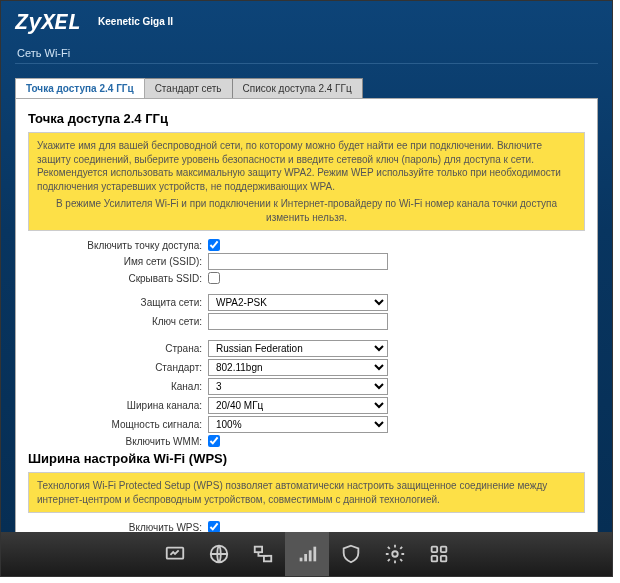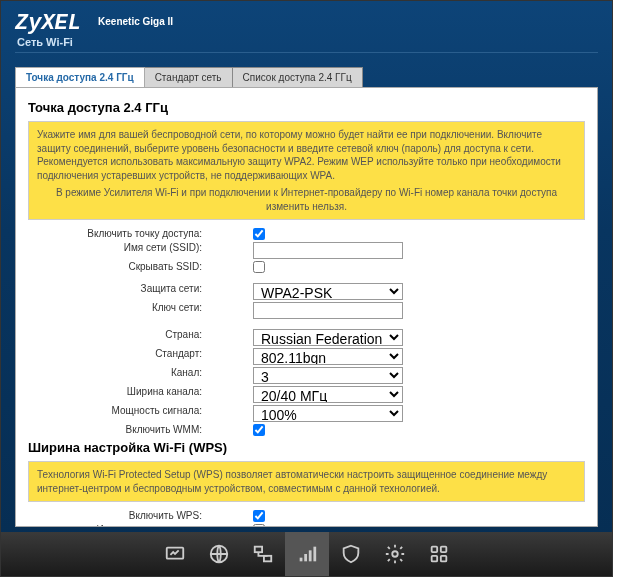--- a/index.html
+++ b/index.html
@@ -1,33 +1,33 @@
 <!DOCTYPE html>
 <html><head>
 <meta charset="utf-8">
 <style>
 * { margin: 0; padding: 0; box-sizing: border-box; }
 body { font-family: Arial, sans-serif; font-size: 11px; background: #fff; width: 620px; height: 583px; overflow: hidden; }
 .frame { width: 613px; height: 577px; border: 1px solid #333; background: #0a3a6a; background: linear-gradient(#0d4478, #083560 40%, #062d52); position: relative; }
 .header { padding: 10px 14px 6px; color: #fff; }
 .logo { font-family: Liberation Mono, monospace; font-style: italic; font-weight: bold; font-size: 22px; }
 .model { display: inline-block; font-size: 10px; font-weight: bold; margin-left: 14px; vertical-align: 4px; }
-.subtitle { color: #cfe3f5; font-size: 11px; font-weight: bold; margin-top: 0; padding-left: 2px; }
+.subtitle { color: #cfe3f5; font-size: 11px; font-weight: normal; margin-top: 11px; padding-left: 2px; }
 .divider { border-bottom: 1px solid #2a5e8e; margin-top: 4px; }
 .tabs { margin: 8px 0 0 14px; display: flex; }
 .tab { padding: 4px 10px; font-size: 10px; border: 1px solid #888; border-bottom: none; background: #d6d6d6; color: #333; cursor: pointer; margin-right: 0; }
 .tab.active { background: #fff; color: #266aa8; font-weight: bold; border-color: #aaa; }
 .tab + .tab { border-left: none; }
 .panel { background: #fff; margin: 0 14px 0 14px; border: 1px solid #aaa; padding: 8px 12px 14px; height: 440px; overflow: hidden; }
 .section-title { font-weight: bold; font-size: 13px; margin: 4px 0 6px; }
 .infobox { border: 1px solid #ccc; padding: 6px 8px; font-size: 10px; color: #555; line-height: 1.35; background: #fde047; margin-bottom: 8px; }
 .infobox p + p { margin-top: 4px; text-align: center; }
-.form-row { display: flex; margin: 2px 0; gap: 45px; }
+.form-row { display: flex; align-items: center; margin: 2px 0; }
 .form-row label { width: 180px; text-align: right; padding-right: 6px; font-size: 10px; color: #333; }
-.form-row input[type=text], .form-row select { width: 150px; height: 17px; border: 1px solid #999; font-size: 14px; padding: 0 3px; background: #fff; }
+.form-row input[type=text], .form-row select { width: 180px; height: 17px; border: 1px solid #999; font-size: 10px; padding: 0 3px; background: #fff; }
 .form-row input[type=checkbox] { width: 12px; height: 12px; }
 .gap { height: 6px; }
 .bottombar { position: absolute; left: 0; right: 0; bottom: 0; height: 44px; background: linear-gradient(#3a3a3a, #1a1a1a); display: flex; justify-content: center; align-items: center; }
 .bicon { width: 44px; height: 44px; display: flex; align-items: center; justify-content: center; cursor: pointer; color: #ccc; }
 .bicon.active { background: #555; }
 .bicon svg { width: 22px; height: 22px; }
 </style>
 </head>
 <body>
 

